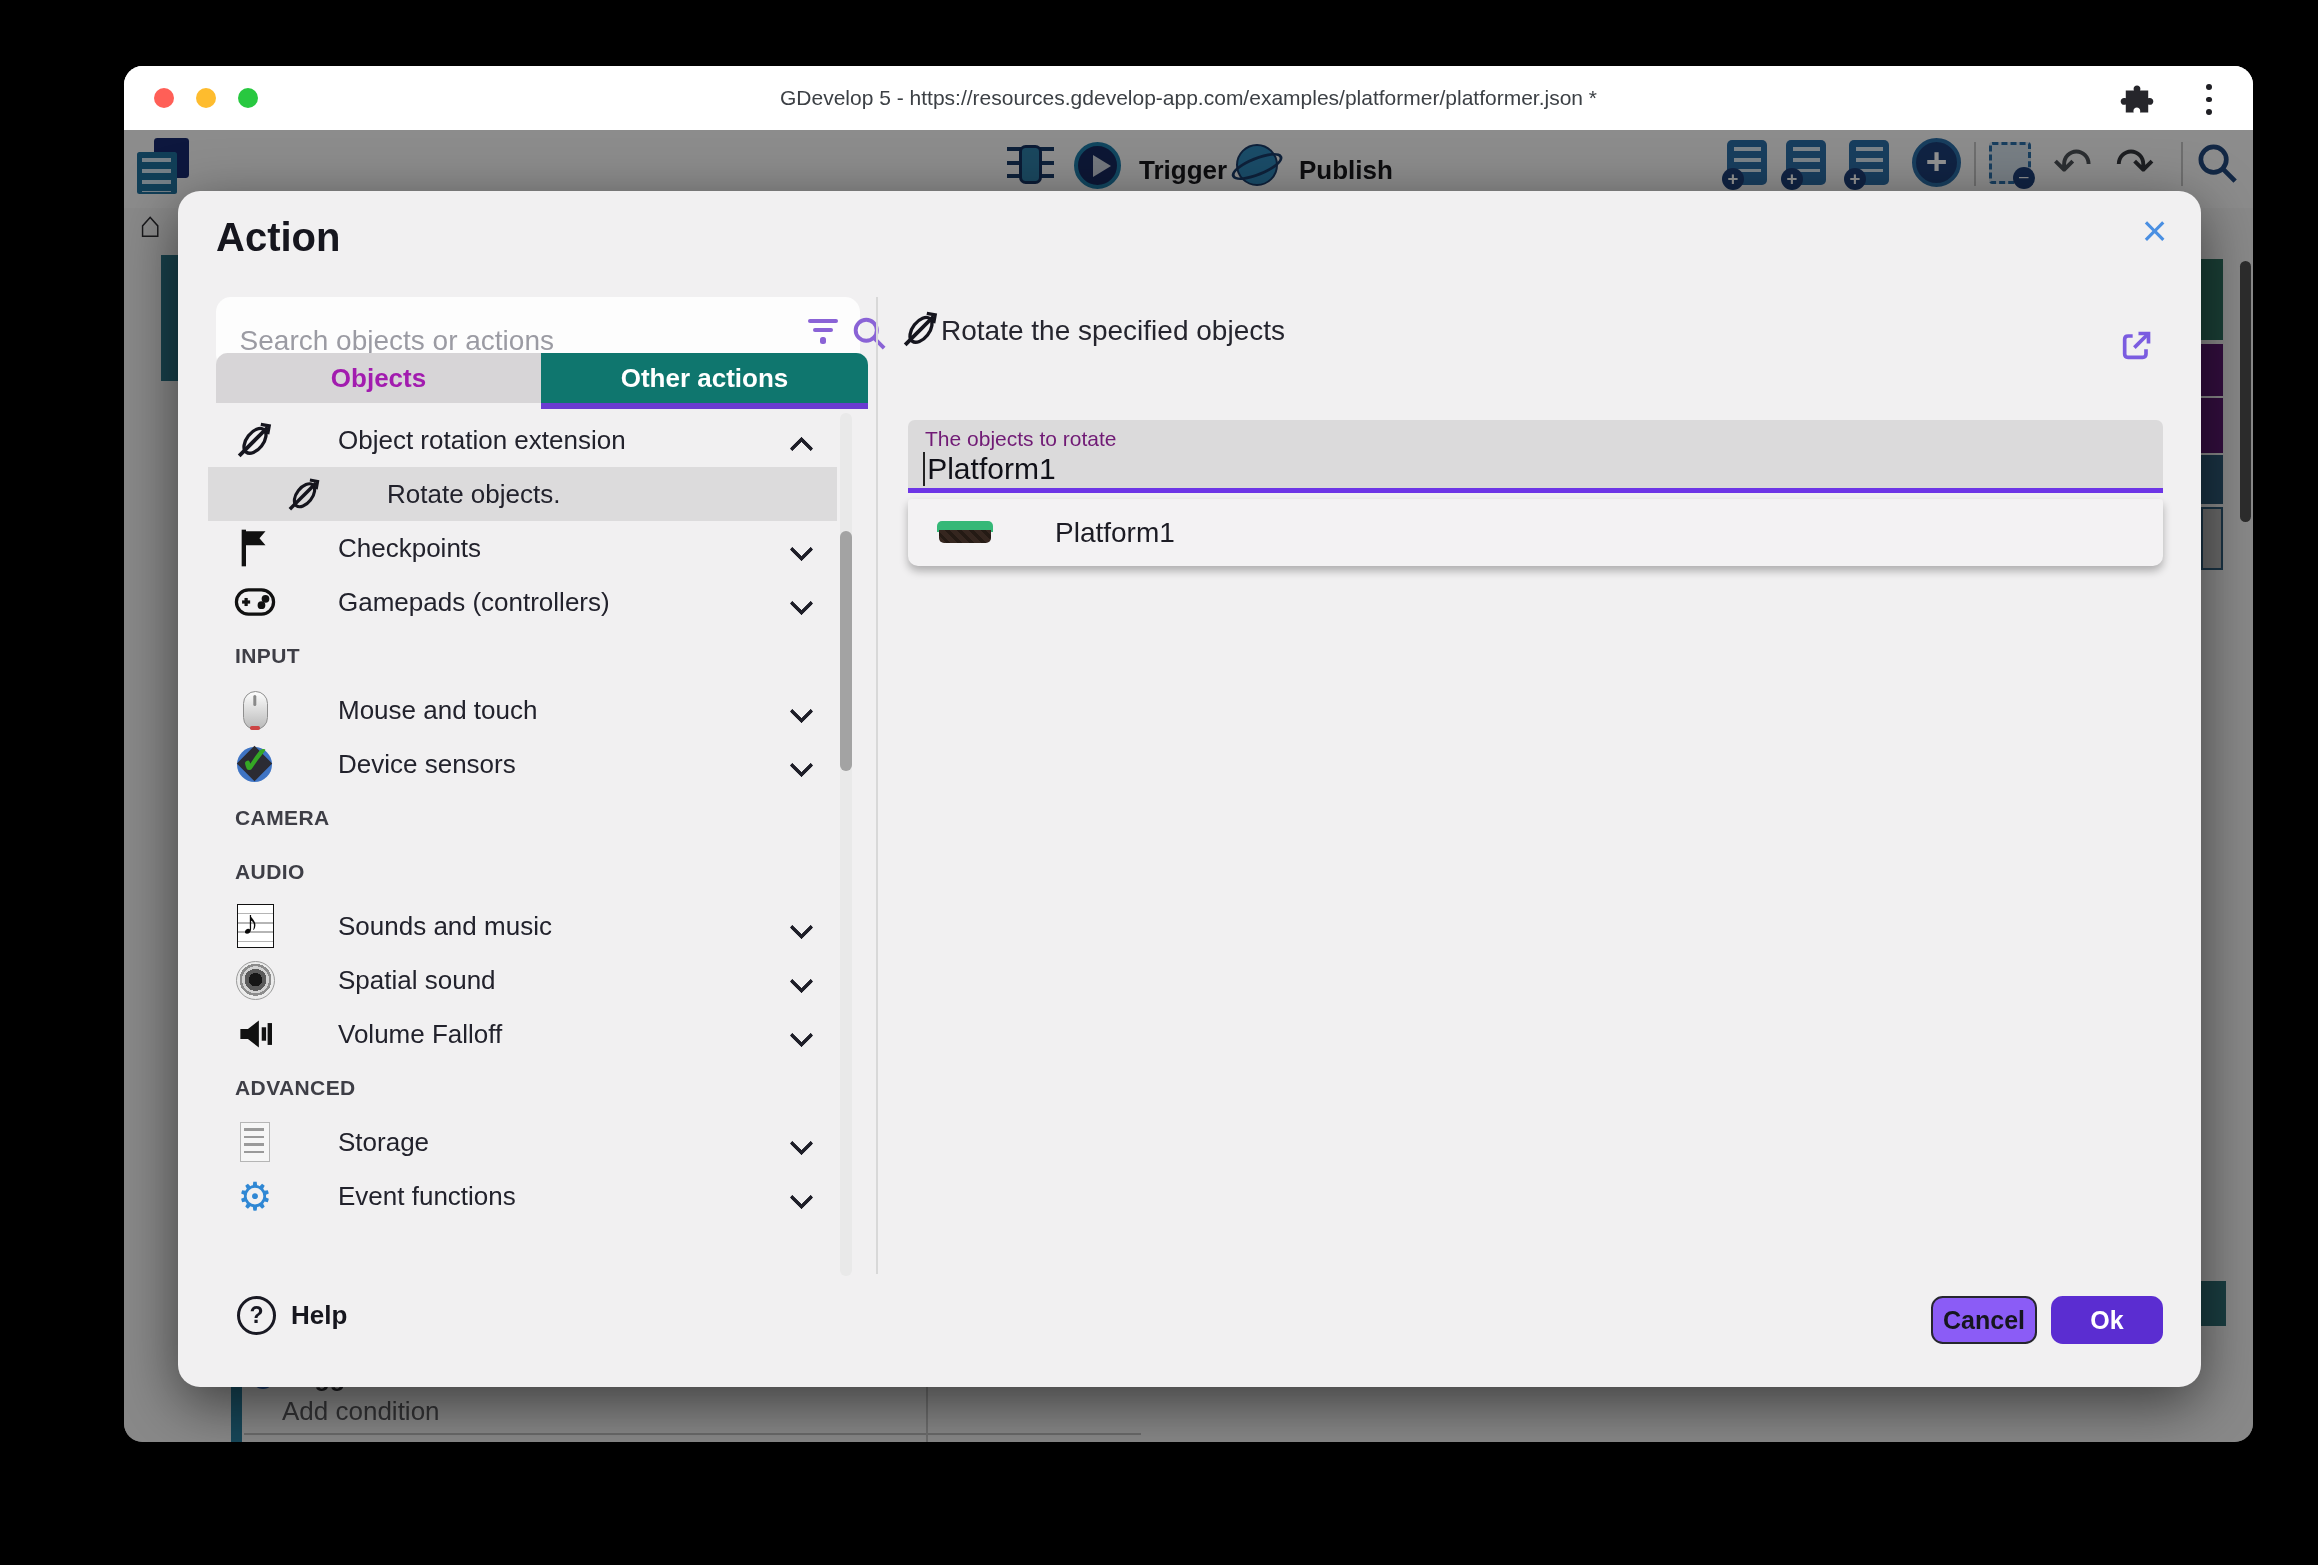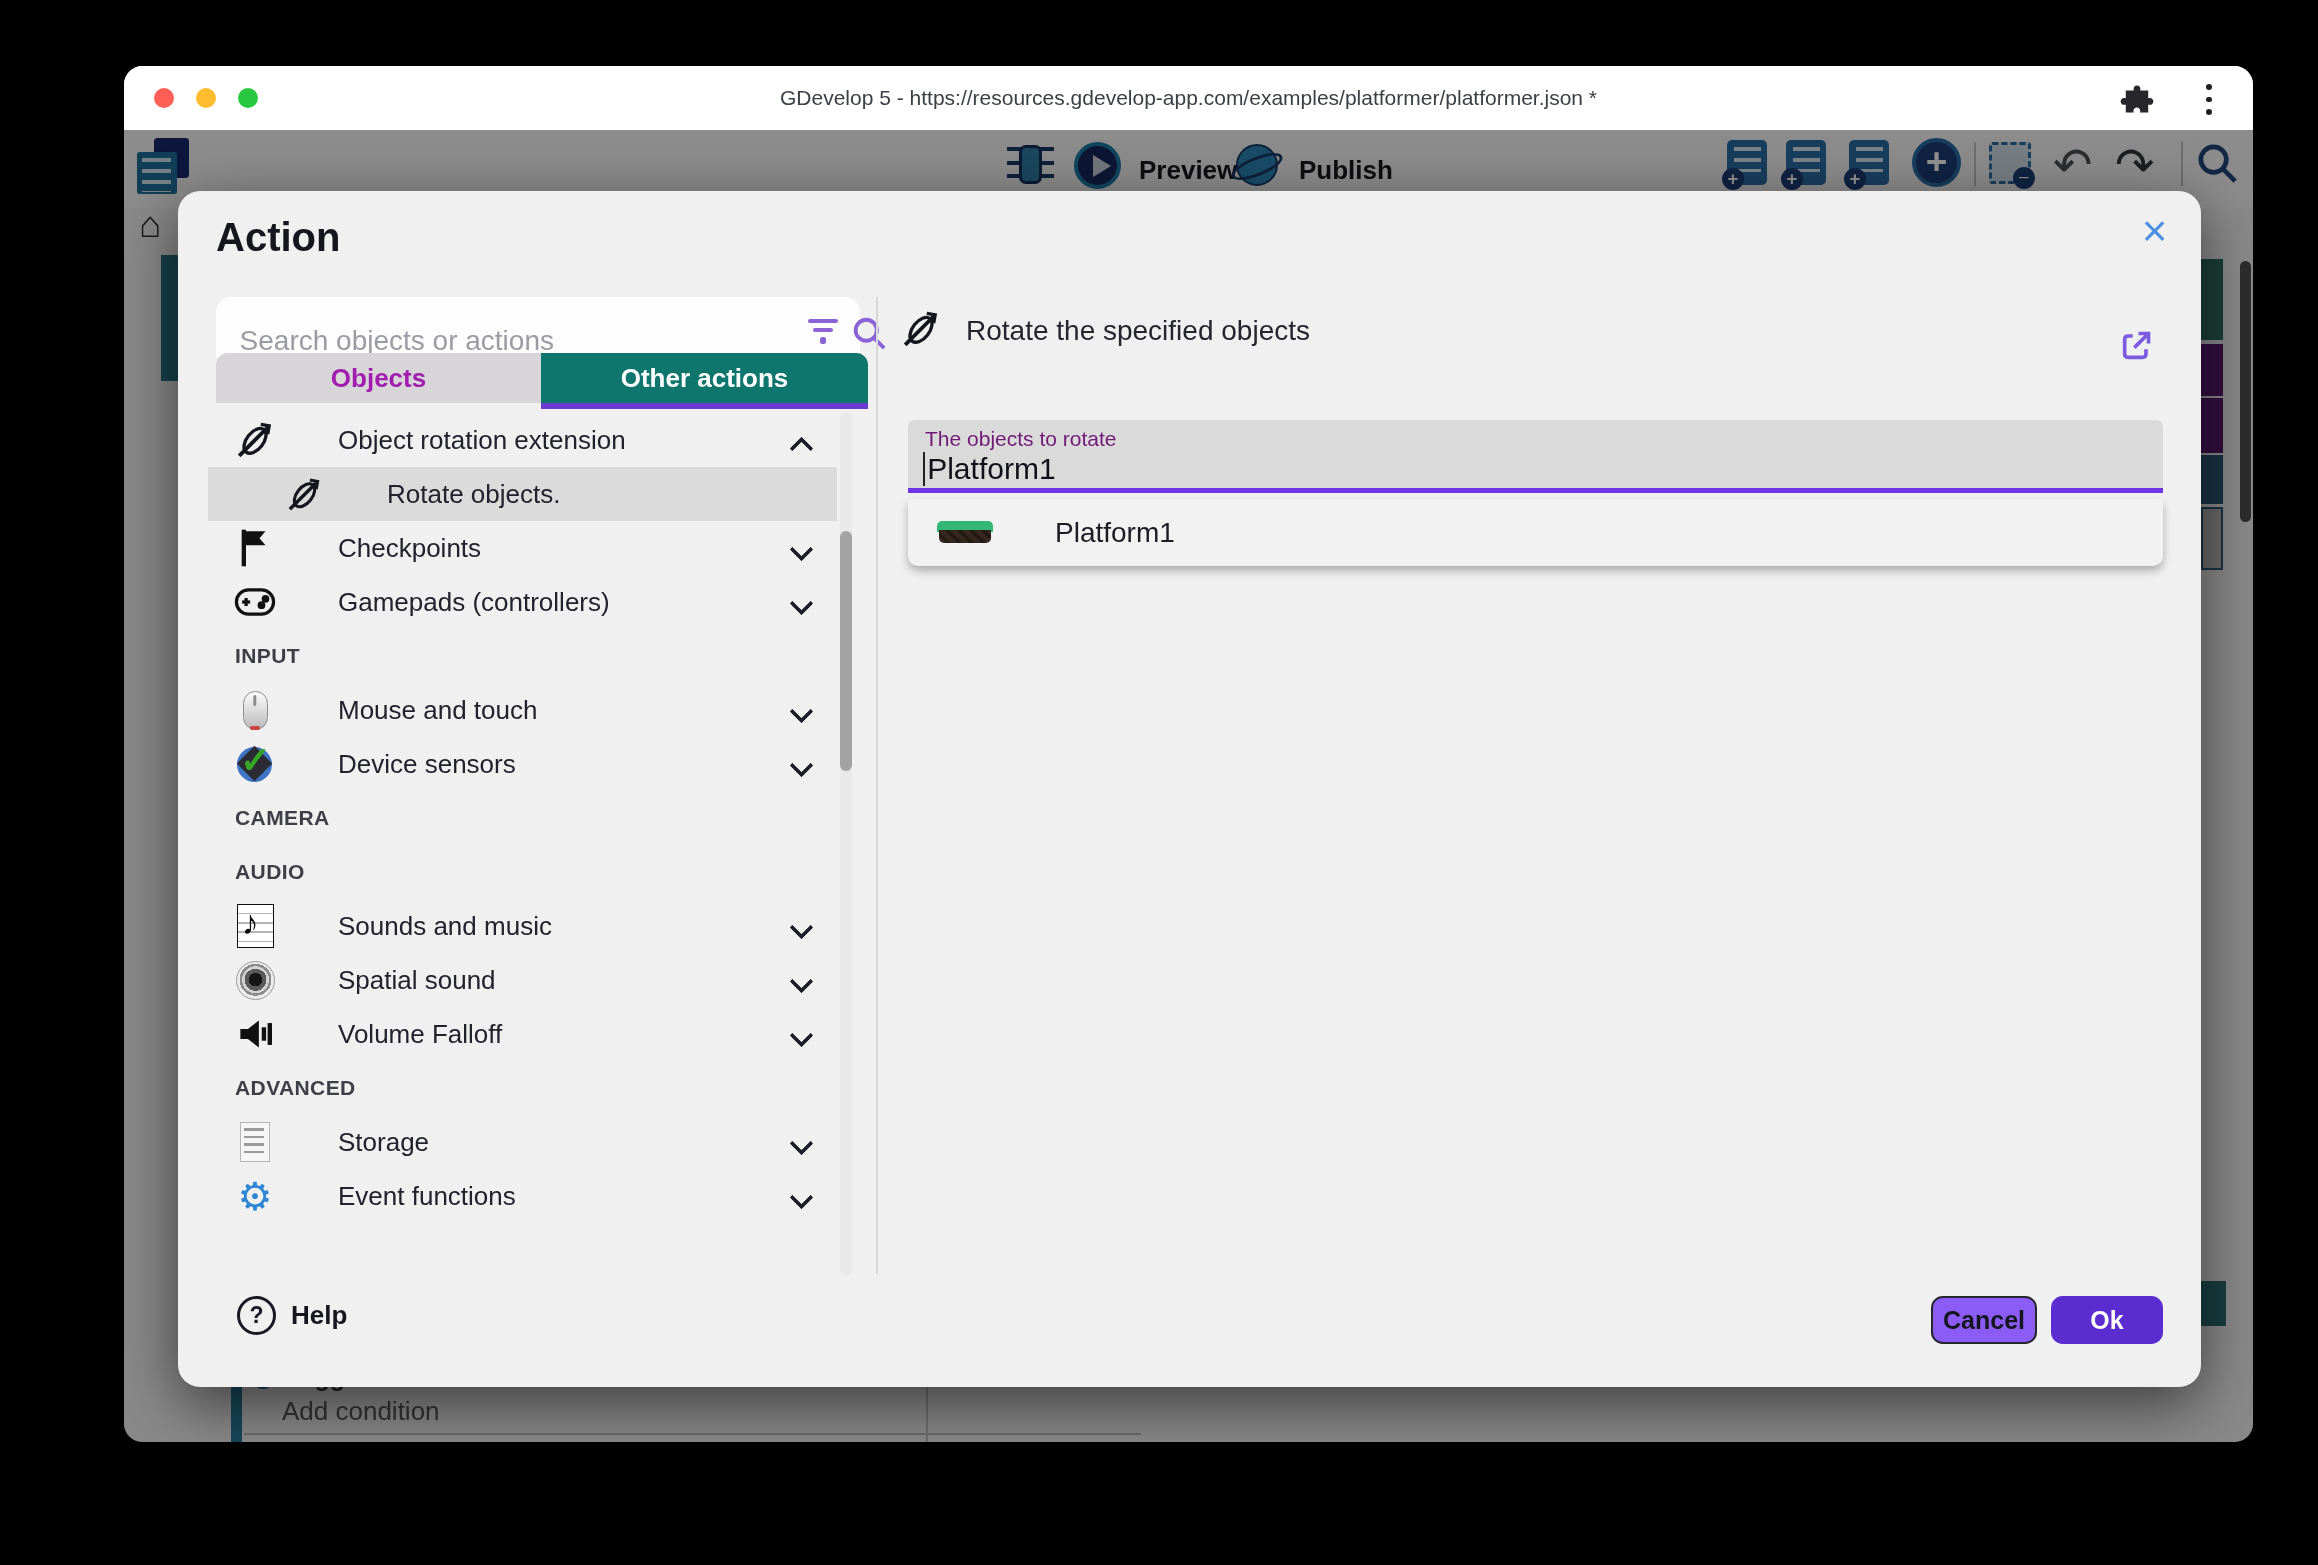--- a/index.html
+++ b/index.html
@@ -119,21 +119,21 @@
   .mus span{position:absolute;font-size:34px;left:4.2px;top:-1.7px;color:#0a0a0a}
   .spk{width:39px;height:39px;border-radius:50%;border:1.7px solid #9a9a9a;
        background:radial-gradient(circle at 50% 48%, #161616 0 6.7px, #5a5a5a 6.7px 11px, #d2d2d2 11px 13.5px, #8c8c8c 13.5px 16px, #ececec 16px)}
   .sto{width:30px;height:40px;background:#f6f6f6;border:1.7px solid #b5b5b5;
        background-image:repeating-linear-gradient(180deg,#9a9a9a 0 2.5px,transparent 2.5px 7.6px);
        background-size:20px 30px;background-position:3.4px 5px;background-repeat:no-repeat}
   .gear{font-size:39px;color:#2f87d4;line-height:39px}
   .helpic{width:39px;height:39px;border:3.4px solid #191923;border-radius:50%;display:flex;align-items:center;justify-content:center;font-weight:bold;font-size:23px;color:#191923}
 
   
-  .phead { position:absolute; left:723px; top:118px; display:flex; align-items:center; gap:25px; }
+  .phead { position:absolute; left:723px; top:118px; display:flex; align-items:center; }
   .phead .t { font-size:28px; color:#25252e; }
   .extlink { position:absolute; left:1938px; top:135px; width:40px; height:40px; cursor:pointer;}
   .field { position:absolute; left:730px; top:229px; width:1255px; height:73px; background:#dbdadb; border-radius:6.7px 6.7px 0 0; border-bottom:5px solid #6d35e6;}
   .field .flabel { position:absolute; left:17px; top:6.7px; font-size:21px; color:#701a75;text-align:right; }
   .field .fval { position:absolute; left:15px; top:32px; font-size:30px; color:#101018; display:flex; align-items:center;}
   .caret { display:inline-block; width:1.7px; height:34px; background:#222; margin-right:2.5px; }
   .sugg { position:absolute; left:730px; top:308px; width:1255px; height:67px; background:#f3f2f3; border-radius:3.4px 3.4px 10px 10px;
           box-shadow:0 5px 8.4px rgba(0,0,0,0.28); display:flex; align-items:center; cursor:pointer;}
   .pthumb { position:relative; width:56px; height:23.6px; margin-left:29px; border-radius:2.5px; overflow:hidden; }
   .pthumb .grass{ position:absolute; left:0; top:0; width:100%; height:11px; background:#35b877; border-radius:5px 5px 0 0;}
@@ -177,21 +177,21 @@
       <div class="gdlogo">
           <span class="b"></span>
           <span class="f"></span>
         </div>
       <div class="bug">
           <span class="body"></span>
         </div>
       <div class="play">
           <i></i>
         </div>
-      <div class="tlabel" style="left:1015px">Preview</div>
+      <div class="tlabel" style="left:1015px">Trigger</div>
       <div class="glo">
           <i></i>
         </div>
       <div class="tlabel" style="left:1175px">Publish</div>
       <div class="tbi" style="left:1603px"></div>
       <div class="tbi" style="left:1662px"></div>
       <div class="tbi" style="left:1725px"></div>
       <div class="tbplus" style="left:1788px"></div>
       <div class="tdiv" style="left:1850px"></div>
       <div class="tbsel" style="left:1865px"></div>

